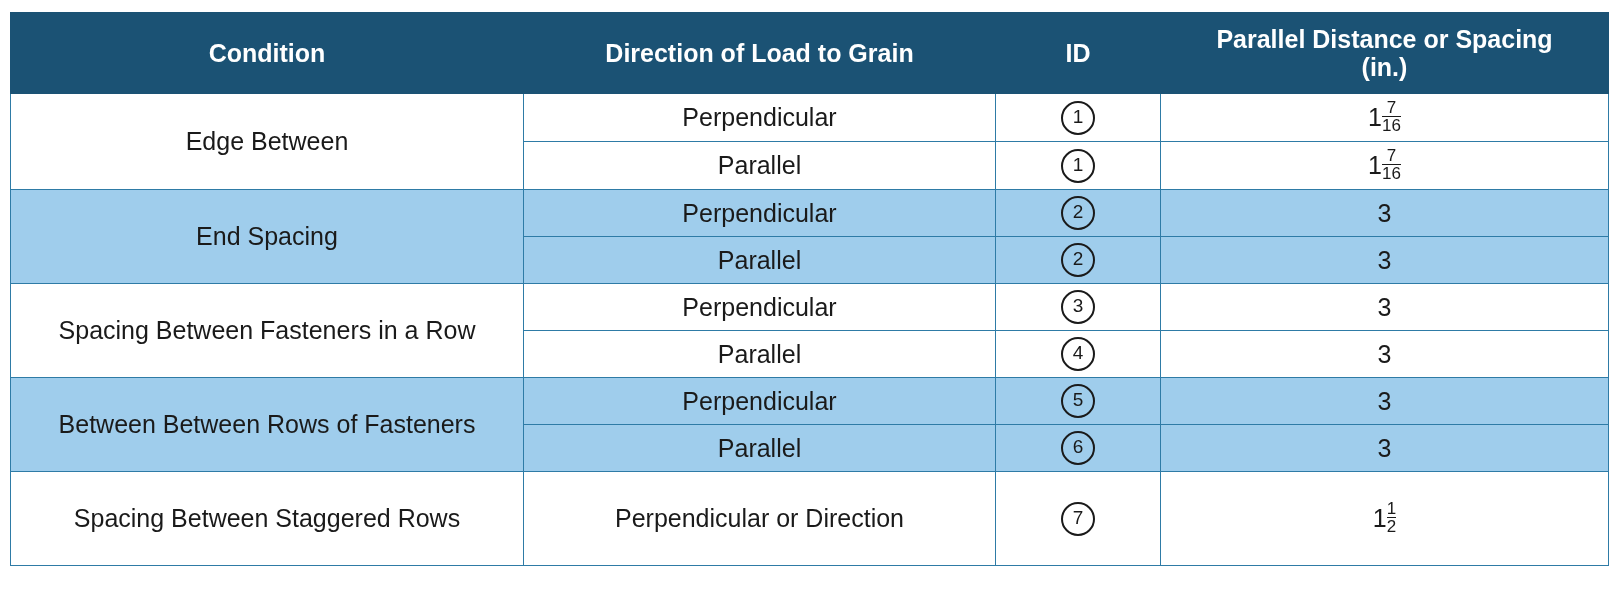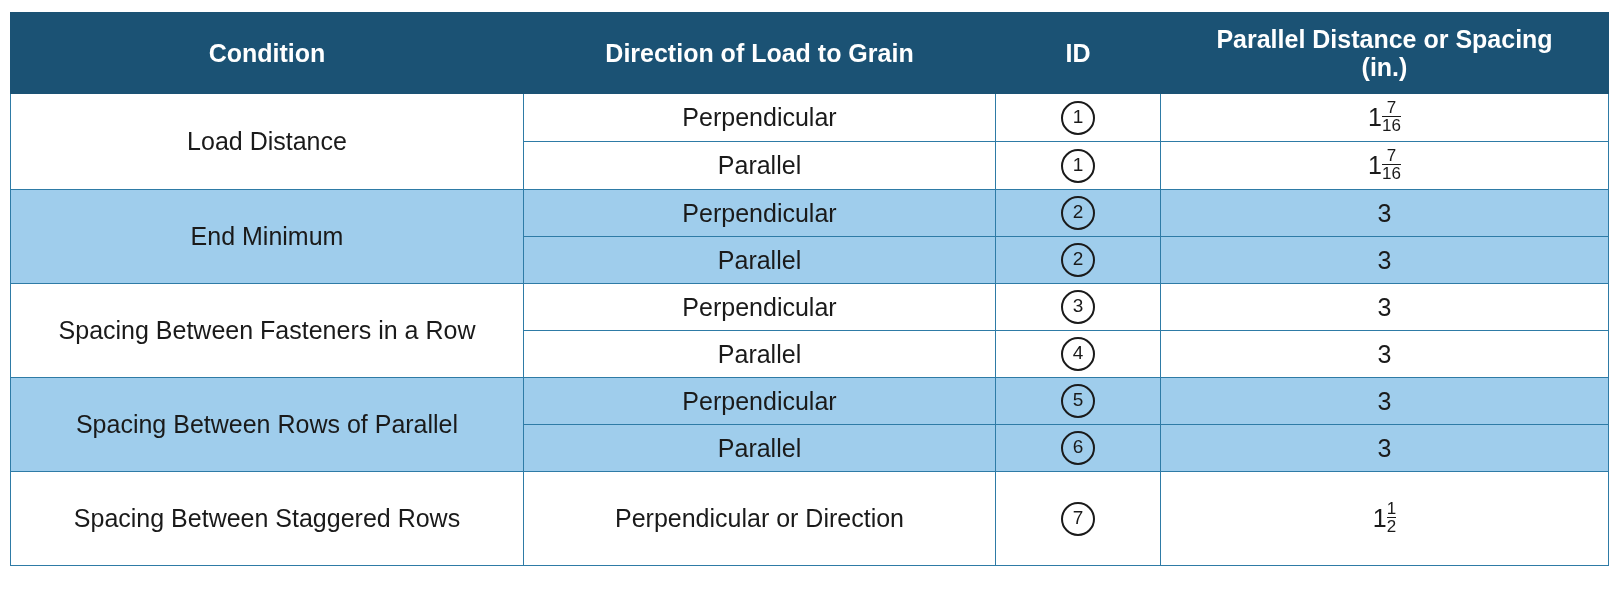--- a/index.html
+++ b/index.html
@@ -113,33 +113,33 @@
           <th>ID</th>
           <th>
             <span>Parallel Distance or Spacing</span><br>
             <span>(in.)</span>
           </th>
         </tr>
       </thead>
       <tbody>
 
         <tr>
-          <td class="cond" rowspan="2">Load Distance</td>
+          <td class="cond" rowspan="2">Edge Between</td>
           <td>Perpendicular</td>
           <td><span class="circ">1</span></td>
           <td><span class="whole">1</span><span class="frac"><span class="num">7</span><span class="den">16</span></span></td>
         </tr>
         <tr>
           <td>Parallel</td>
           <td><span class="circ">1</span></td>
           <td><span class="whole">1</span><span class="frac"><span class="num">7</span><span class="den">16</span></span></td>
         </tr>
 
         <tr class="shaded">
-          <td class="cond" rowspan="2">End Minimum</td>
+          <td class="cond" rowspan="2">End Spacing</td>
           <td>Perpendicular</td>
           <td><span class="circ">2</span></td>
           <td>3</td>
         </tr>
         <tr class="shaded">
           <td>Parallel</td>
           <td><span class="circ">2</span></td>
           <td>3</td>
         </tr>
 
@@ -149,21 +149,21 @@
           <td><span class="circ">3</span></td>
           <td>3</td>
         </tr>
         <tr>
           <td>Parallel</td>
           <td><span class="circ">4</span></td>
           <td>3</td>
         </tr>
 
         <tr class="shaded">
-          <td class="cond" rowspan="2">Spacing Between Rows of Parallel</td>
+          <td class="cond" rowspan="2">Between Between Rows of Fasteners</td>
           <td>Perpendicular</td>
           <td><span class="circ">5</span></td>
           <td>3</td>
         </tr>
         <tr class="shaded">
           <td>Parallel</td>
           <td><span class="circ">6</span></td>
           <td>3</td>
         </tr>
 

